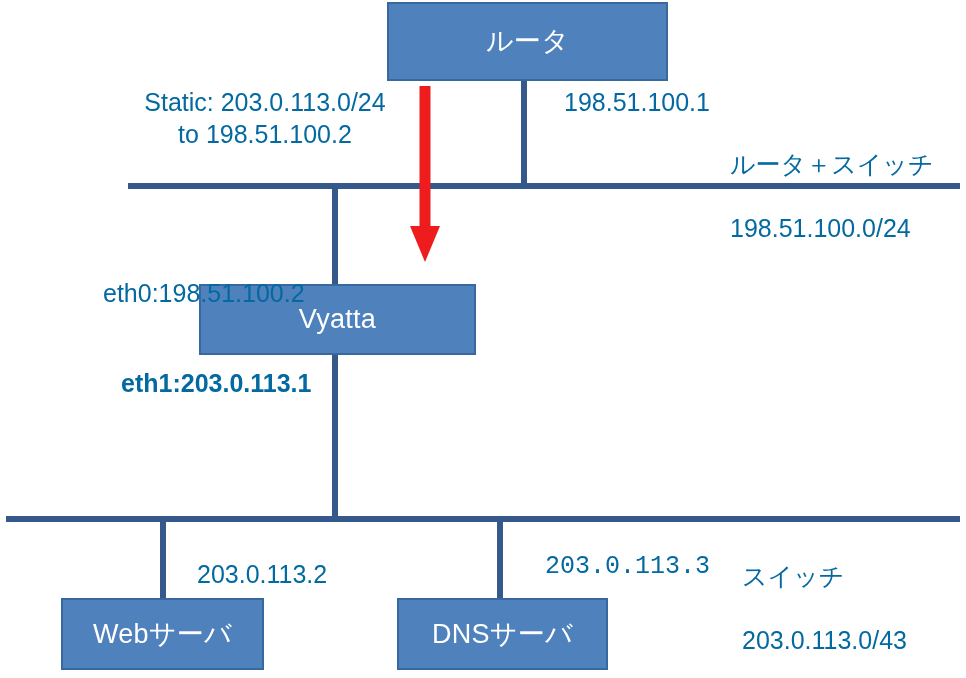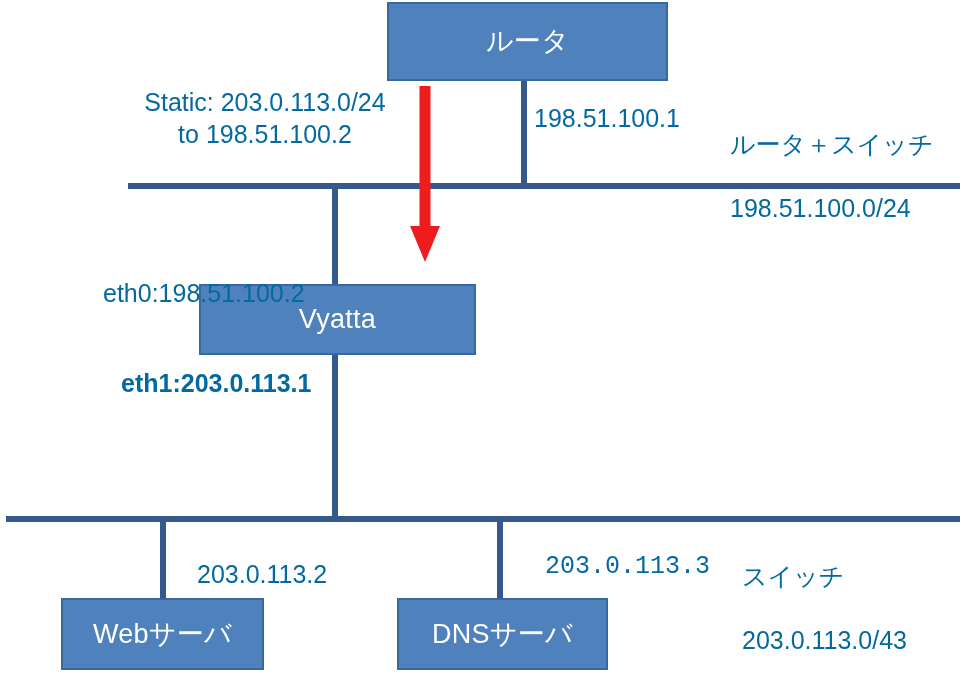--- a/index.html
+++ b/index.html
@@ -123,27 +123,26 @@
     white-space: pre-line;
     z-index: 5;
   }
   .label-static {
     left: 120px;
     top: 86px;
     width: 290px;
     text-align: center;
   }
   .label-router-ip {
-    left: 534px;
+    left: 564px;
     top: 86px;
-    margin-top: 16px;
   }
   .label-router-switch {
     left: 730px;
-    top: 96px;
+    top: 116px;
   }
   .label-eth0 {
     left: 103px;
     top: 241px;
     margin-top: 36px;
   }
   .label-eth1 {
     left: 121px;
     top: 367px;
     font-weight: bold;

